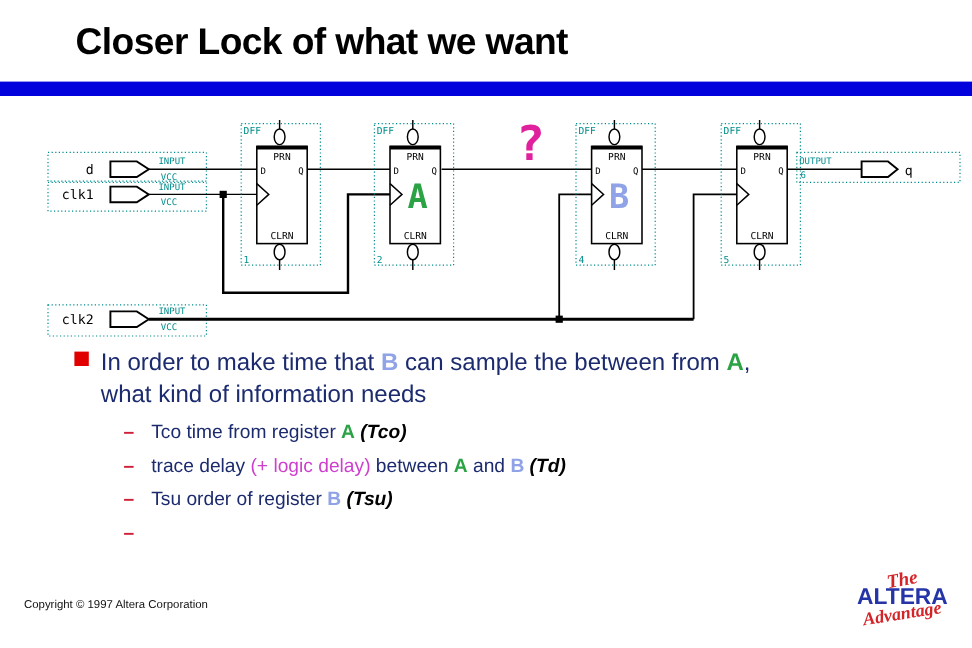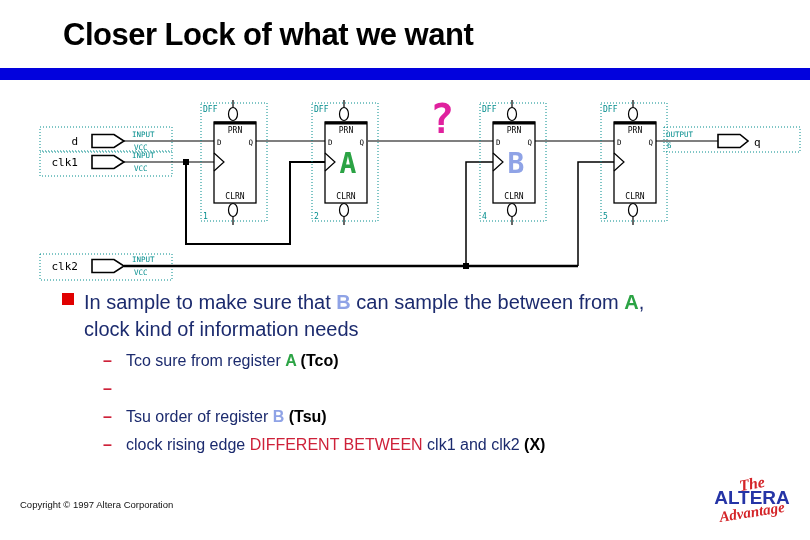--- a/index.html
+++ b/index.html
@@ -34,21 +34,21 @@
   .main-point{
     position:absolute;left:84px;top:289px;width:712px;
     font-size:20px;line-height:27px;color:#1C2B6E;
   }
   .sub-points{
     position:absolute;left:103px;top:352px;width:680px;
     font-size:16px;color:#1C2B6E;
   }
   .sub-row{display:flex;height:28px;align-items:baseline;}
   .dash{width:23px;flex:0 0 23px;color:#CE2139;font-weight:bold;}
-  .bold{font-weight:bold;}
+  .bold{font-weight:bold;font-style:italic;}
   .c-green{color:#2BA344;font-weight:bold;}
   .c-peri{color:#8FA3E6;font-weight:bold;}
   .c-pink{color:#CE3FCE;}
   .c-red{color:#CE2139;}
   .c-black{color:#000000;}
 
   .copyright{
     position:absolute;left:20px;top:499px;
     font-size:9.5px;color:#111111;
   }
@@ -200,40 +200,40 @@
       <rect x="664" y="32" width="136" height="25" fill="none" stroke="#008C8C" stroke-width="1" stroke-dasharray="1,2"></rect>
       <text x="666" y="42" font-size="7.5" class="t-teal">OUTPUT</text>
       <text x="667" y="53" font-size="7.5" class="t-teal">6</text>
       <polygon points="718,39.5 740,39.5 748,46 740,52.5 718,52.5" fill="#ffffff" stroke="#000" stroke-width="1.6"></polygon>
       <text x="754" y="51" font-size="11" class="t-black">q</text>
     </g>
   </svg>
 
   <div class="bullet-square"></div>
   <div class="main-point">
-    <span>In sample to make sure that </span><span class="c-peri">B</span><span> can sample the between from </span><span class="c-green">A</span><span>,</span>
+    <span>In order to make time that </span><span class="c-peri">B</span><span> can sample the between from </span><span class="c-green">A</span><span>,</span>
     <br>
-    <span>clock kind of information needs</span>
+    <span>what kind of information needs</span>
   </div>
 
   <div class="sub-points">
     <div class="sub-row">
       <span class="dash">–</span>
-      <span><span>Tco sure from register </span><span class="c-green">A</span><span class="bold c-black"> (Tco)</span></span>
-    </div>
-    <div class="sub-row">
-      <span class="dash">–</span>
+      <span><span>Tco time from register </span><span class="c-green">A</span><span class="bold c-black"> (Tco)</span></span>
+    </div>
+    <div class="sub-row">
+      <span class="dash">–</span>
+      <span><span>trace delay </span><span class="c-pink">(+ logic delay)</span><span> between </span><span class="c-green">A</span><span> and </span><span class="c-peri">B</span><span class="bold c-black"> (Td)</span></span>
     </div>
     <div class="sub-row">
       <span class="dash">–</span>
       <span><span>Tsu order of register </span><span class="c-peri">B</span><span class="bold c-black"> (Tsu)</span></span>
     </div>
     <div class="sub-row">
       <span class="dash">–</span>
-      <span><span>clock rising edge </span><span class="c-red">DIFFERENT BETWEEN</span><span> clk1 and clk2 </span><span class="bold c-black">(X)</span></span>
     </div>
   </div>
 
   <div class="copyright">Copyright © 1997 Altera Corporation</div>
 
   <div class="logo">
     <div class="logo-top">The</div>
     <div class="logo-name">ALTERA</div>
     <div class="logo-bottom">Advantage</div>
   </div>

